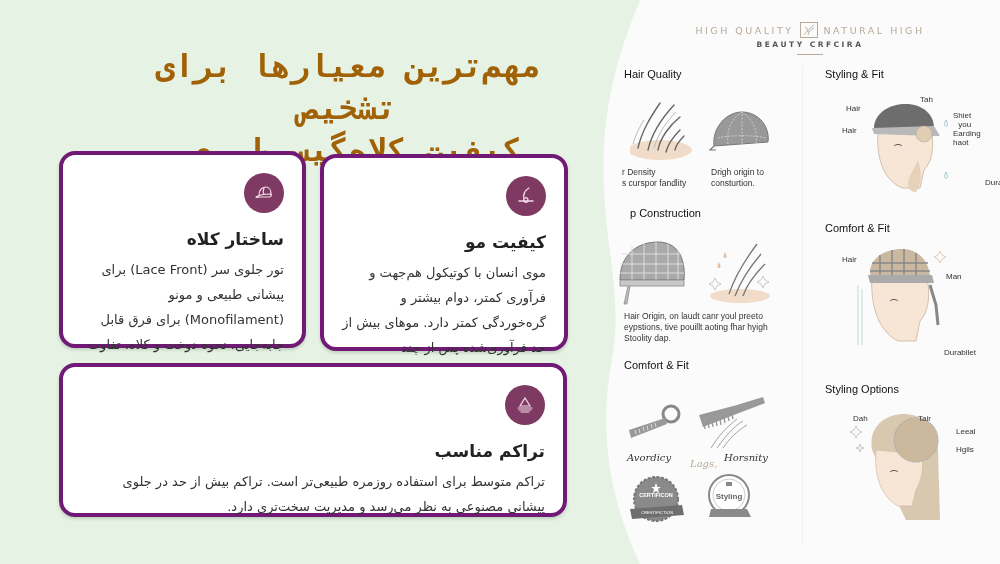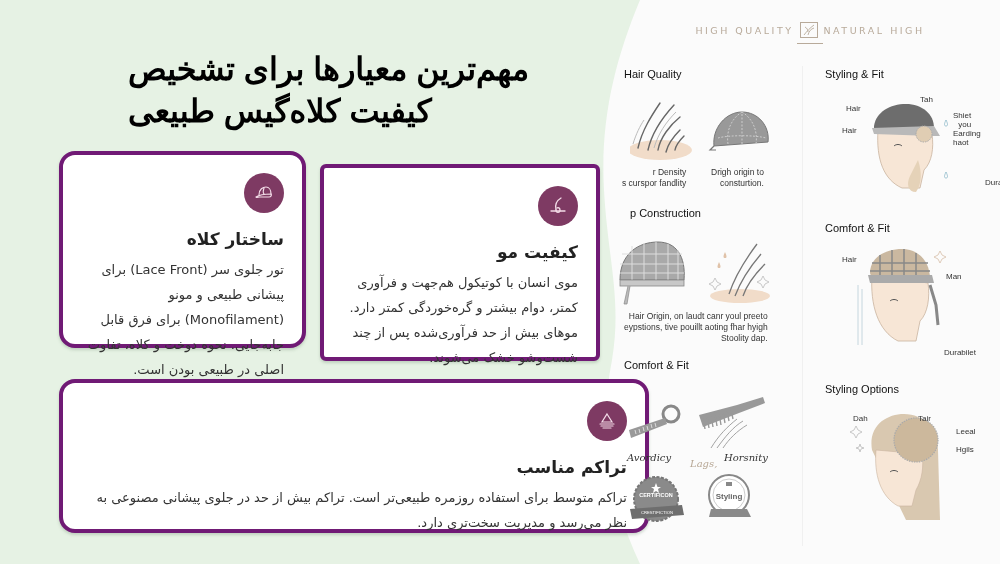--- a/index.html
+++ b/index.html
@@ -11,24 +11,24 @@
     }
     .right-panel {
       position: absolute; left: 0; top: 0; width: 1000px; height: 564px;
       pointer-events: none;
     }
     .right-panel svg.bg { position: absolute; left: 0; top: 0; }
 
     
     .page-title {
       position: absolute; right: 432px; top: 48px;
-      direction: rtl; text-align: left;
-      font-family: Liberation Sans, sans-serif;
+      direction: rtl; text-align: center;
+      font-family: Liberation Mono, monospace;
       font-weight: bold; font-size: 32px; line-height: 42px;
-      color: #000000;
+      color: #a16207;
       width: 440px;
     }
 
     
     .card {
       position: absolute;
       background: #ffffff;
       border-radius: 16px;
       border: 4px solid #701a75;
       box-shadow: 0 2px 3px rgba(120,150,120,0.35);
@@ -44,23 +44,23 @@
       float: none;
     }
     .card .icon-wrap { display: flex; justify-content: flex-start; }
     .card h3 {
       font-size: 17px; font-weight: bold; color: #222;
       margin-top: 14px; line-height: 24px;
     }
     .card p {
       font-size: 13px; color: #333; line-height: 25px; margin-top: 6px;
     }
-    #card-hair { left: 320px; top: 164px; width: 280px; height: 197px; border-radius: 6px; }
+    #card-hair { left: 320px; top: 154px; width: 248px; height: 197px; }
     #card-cap  { left: 59px;  top: 151px; width: 247px; height: 197px; }
-    #card-density { left: 59px; top: 379px; width: 590px; height: 154px; }
+    #card-density { left: 59px; top: 363px; width: 508px; height: 154px; }
     #card-density p { line-height: 25px; }
 
     
     .brand {
       position: absolute; left: 680px; top: 22px; width: 260px;
       text-align: center; font-family: "DejaVu Sans", sans-serif;
     }
     .brand .line1 {
       font-size: 9.5px; letter-spacing: 2.5px; color: #b8aa9a; white-space: nowrap;
       display: flex; align-items: center; justify-content: center; gap: 6px;
@@ -73,21 +73,21 @@
       font-size: 7.5px; letter-spacing: 2.5px; color: #555; margin-top: 2px; font-weight: bold;
     }
     .brand .underline { width: 26px; height: 1px; background: #b8aa9a; margin: 5px auto 0; }
 
     .sec-title {
       position: absolute; font-family: "Liberation Sans", sans-serif;
       font-size: 11px; color: #111; white-space: nowrap;
     }
     .small-cap {
       position: absolute; font-family: "Liberation Sans", sans-serif;
-      font-size: 8.5px; color: #333; line-height: 11px; white-space: nowrap; text-align: right;
+      font-size: 8.5px; color: #333; line-height: 11px; white-space: nowrap;
     }
     .lbl {
       position: absolute; font-family: "Liberation Sans", sans-serif;
       font-size: 8px; color: #333; white-space: nowrap; line-height: 9px;
     }
     .serif-cap {
       position: absolute; font-family: "DejaVu Serif", serif; font-style: italic;
       font-size: 10px; color: #333; white-space: nowrap;
     }
     .divider-v { position: absolute; left: 802px; top: 66px; width: 1px; height: 480px; background: #f0f0f0; }
@@ -153,20 +153,21 @@
 <div class="brand">
   <div class="line1">
     <span>HIGH QUALITY</span>
     <span class="logo-box">
       <svg width="16" height="14" viewBox="0 0 16 14" style="position:absolute;left:0;top:0">
         <path d="M3 12 C6 8 9 5 13 2 M7 12 C8 8 10 6 13 5 M4 4 C6 5 7 7 7 9" fill="none" stroke="#b8aa9a" stroke-width="0.9"></path>
       </svg>
     </span>
     <span>NATURAL HIGH</span>
   </div>
+  <div class="line2">BEAUTY CRFCIRA</div>
   <div class="underline"></div>
 </div>
 
 <div class="divider-v"></div>
 
 <div class="sec-title" style="left:624px; top:68px;">Hair Quality</div>
 <svg class="illus" style="left:630px; top:100px;" width="70" height="62" viewBox="0 0 70 62">
   <ellipse cx="30" cy="50" rx="32" ry="10" fill="#f1dcc9"></ellipse>
   <g stroke="#666" stroke-width="1.4" fill="none" stroke-linecap="round">
     <path d="M8 48 C12 30 22 15 30 3"></path>

